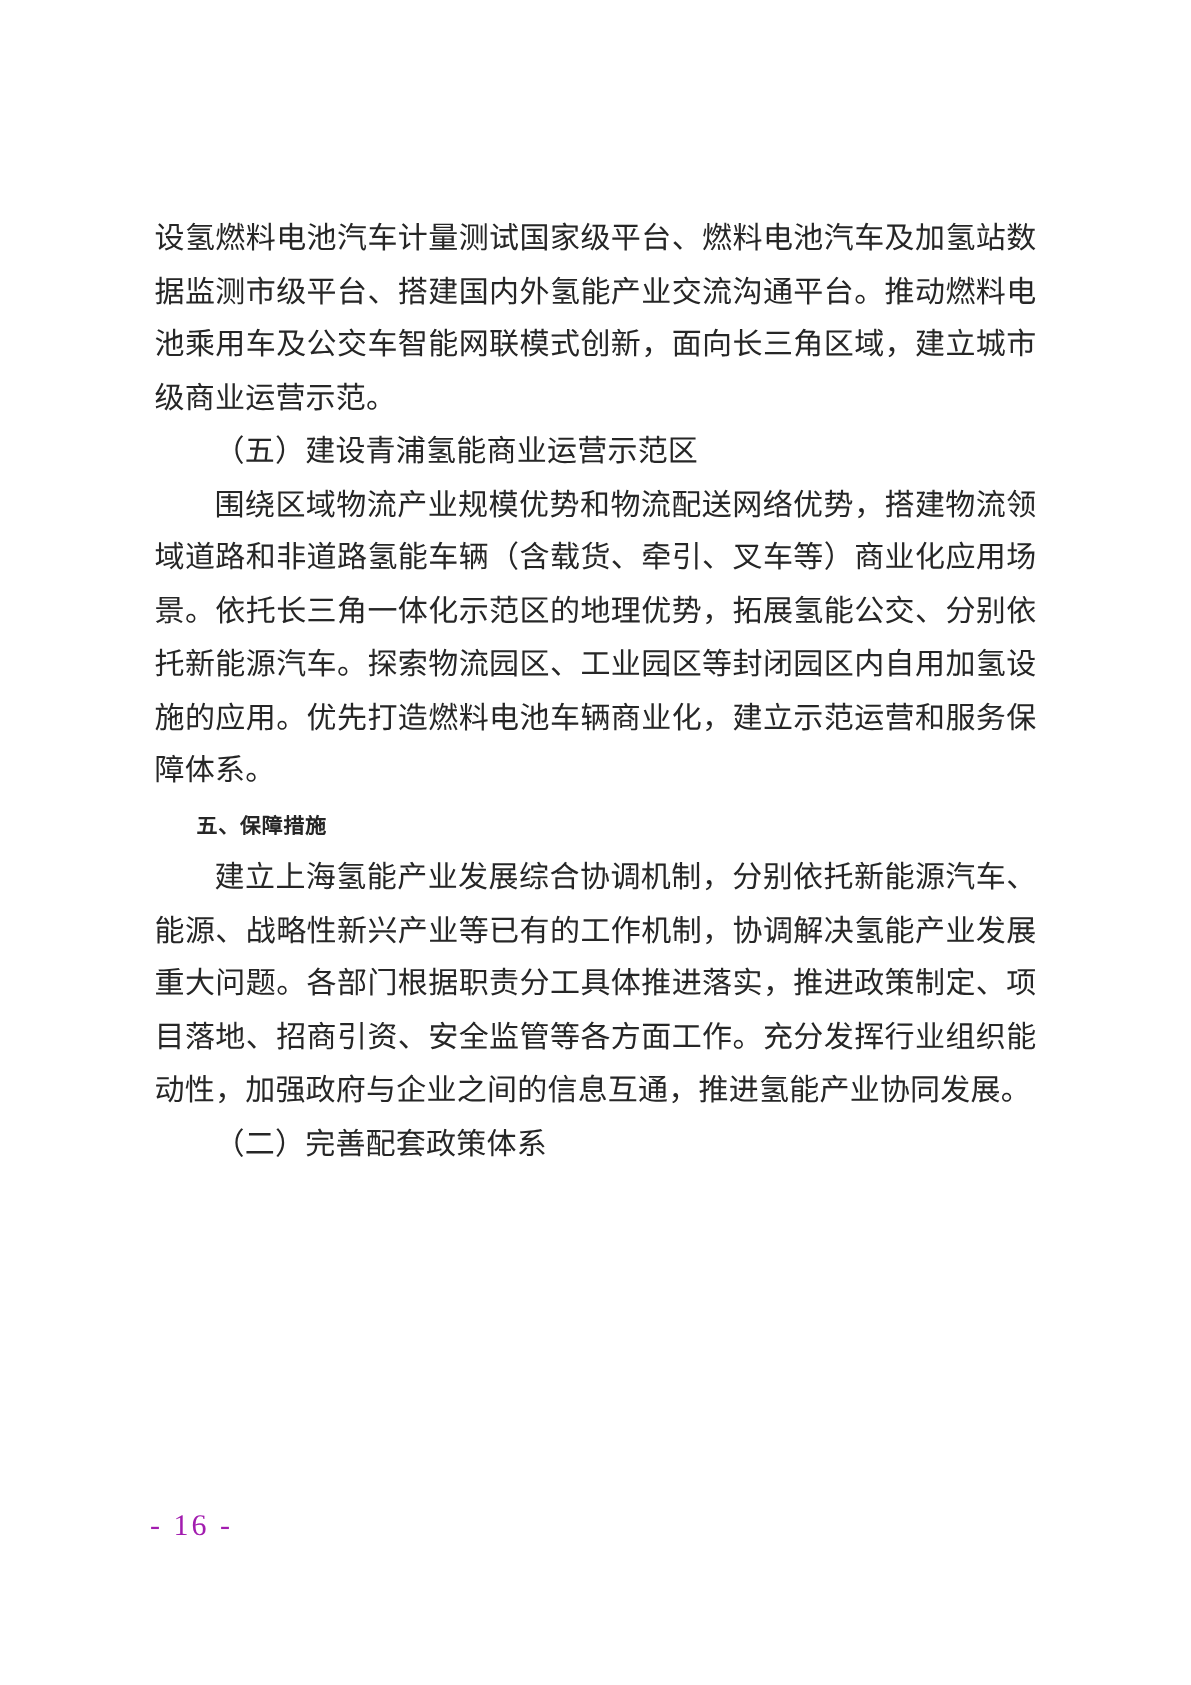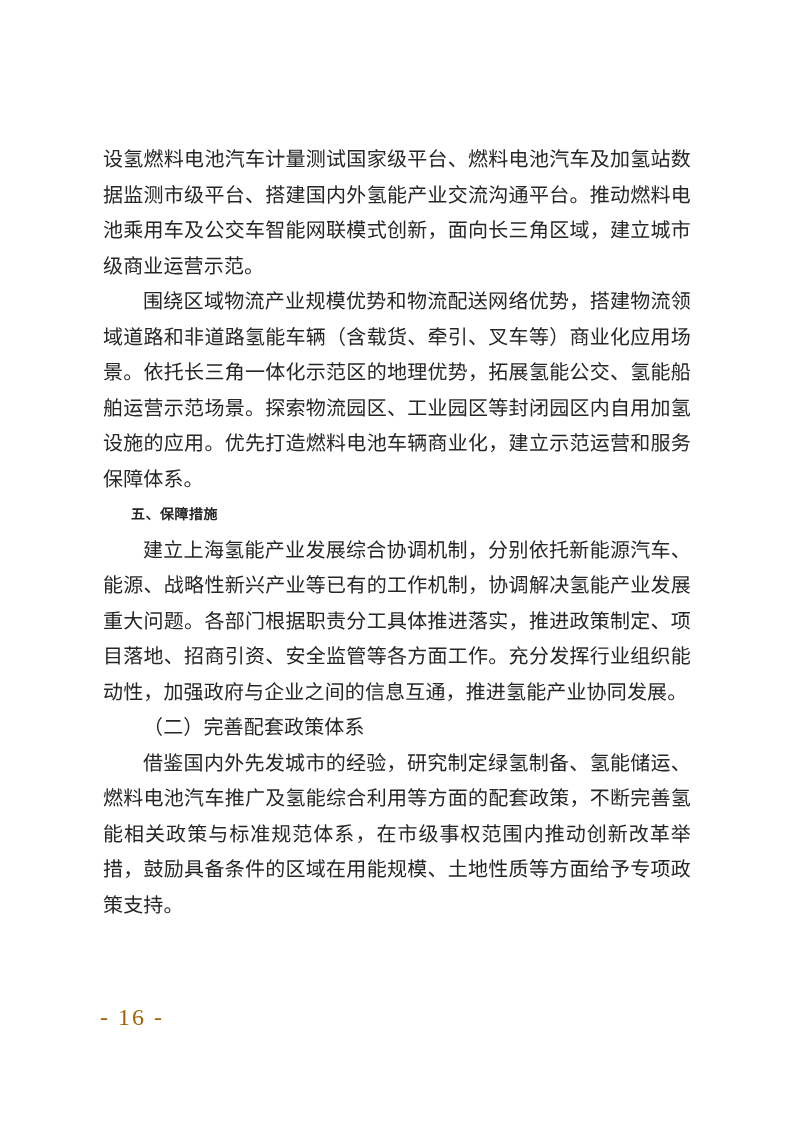--- a/index.html
+++ b/index.html
@@ -48,42 +48,42 @@
     font-family: "Liberation Sans", "DejaVu Sans", sans-serif;
     font-weight: 700;
     font-size: 14px;
     letter-spacing: 0.5px;
   }
   .footer {
     position: absolute;
     left: 100px;
     top: 1002px;
     font-family: "Liberation Serif", "DejaVu Serif", serif;
-    font-size: 24px;
+    font-size: 20px;
     line-height: 30px;
-    color: #a16207;
+    color: #a21caf;
     letter-spacing: 2px;
   }
 </style>
 </head>
 <body>
 
 <div class="page">
 
   <div class="content">
     <p class="para no-indent">设氢燃料电池汽车计量测试国家级平台、燃料电池汽车及加氢站数据监测市级平台、搭建国内外氢能产业交流沟通平台。推动燃料电池乘用车及公交车智能网联模式创新，面向长三角区域，建立城市级商业运营示范。</p>
 
+    <p class="heading-2">（五）建设青浦氢能商业运营示范区</p>
 
-    <p class="para">围绕区域物流产业规模优势和物流配送网络优势，搭建物流领域道路和非道路氢能车辆（含载货、牵引、叉车等）商业化应用场景。依托长三角一体化示范区的地理优势，拓展氢能公交、氢能船舶运营示范场景。探索物流园区、工业园区等封闭园区内自用加氢设施的应用。优先打造燃料电池车辆商业化，建立示范运营和服务保障体系。</p>
+    <p class="para">围绕区域物流产业规模优势和物流配送网络优势，搭建物流领域道路和非道路氢能车辆（含载货、牵引、叉车等）商业化应用场景。依托长三角一体化示范区的地理优势，拓展氢能公交、分别依托新能源汽车。探索物流园区、工业园区等封闭园区内自用加氢设施的应用。优先打造燃料电池车辆商业化，建立示范运营和服务保障体系。</p>
 
     <p class="heading-1">五、保障措施</p>
 
 
     <p class="para">建立上海氢能产业发展综合协调机制，分别依托新能源汽车、能源、战略性新兴产业等已有的工作机制，协调解决氢能产业发展重大问题。各部门根据职责分工具体推进落实，推进政策制定、项目落地、招商引资、安全监管等各方面工作。充分发挥行业组织能动性，加强政府与企业之间的信息互通，推进氢能产业协同发展。</p>
 
     <p class="heading-2">（二）完善配套政策体系</p>
 
-    <p class="para">借鉴国内外先发城市的经验，研究制定绿氢制备、氢能储运、燃料电池汽车推广及氢能综合利用等方面的配套政策，不断完善氢能相关政策与标准规范体系，在市级事权范围内推动创新改革举措，鼓励具备条件的区域在用能规模、土地性质等方面给予专项政策支持。</p>
   </div>
 
   <div class="footer">- 16 -</div>
 
 </div>
 
 </body></html>

